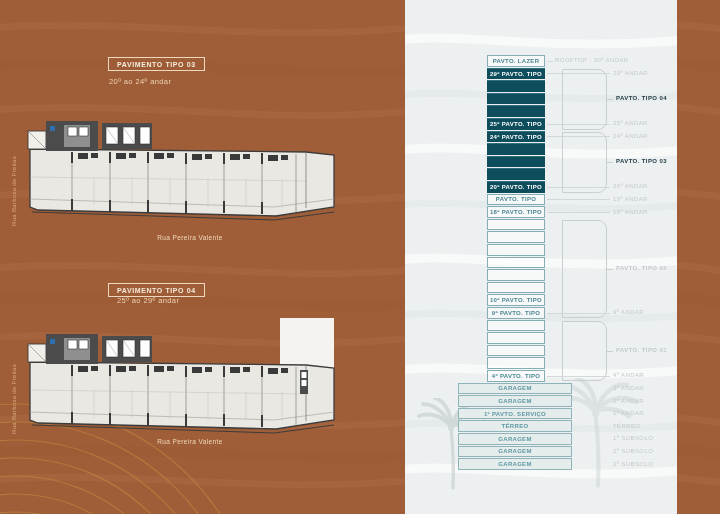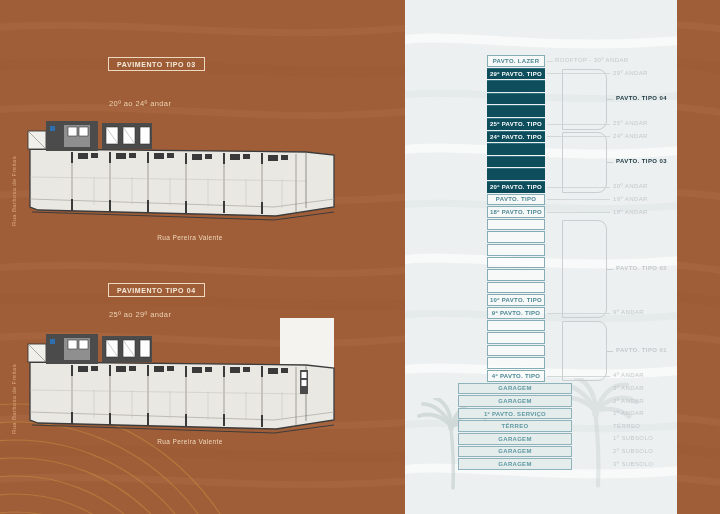--- a/index.html
+++ b/index.html
@@ -64,21 +64,21 @@
         <circle cx="16" cy="648" r="172"></circle>
       <circle cx="16" cy="648" r="190"></circle>
         <circle cx="16" cy="648" r="208"></circle>
       <circle cx="16" cy="648" r="226"></circle>
         <circle cx="16" cy="648" r="244"></circle>
     </g>
   </svg>
 
   <div class="plan-block" style="top:0;height:260px;">
     <div class="badge" style="top:57px;">PAVIMENTO TIPO 03</div>
-    <div class="range" style="top:77px;margin-top:22px;">20º ao 24º andar</div>
+    <div class="range" style="top:77px;">20º ao 24º andar</div>
     <div class="street-left" style="top:188px;">Rua Barbosa de Freitas</div>
 
     <svg style="position:absolute;left:24px;top:115px;" width="322" height="115" viewBox="0 0 322 115">
       <defs>
         <g id="plan-base">
           <polygon points="6,34 282,37 310,40 310,92 252,101 14,95 6,92" fill="#eae8e2" stroke="#3c3c3c" stroke-width="1.3"></polygon>
           <path d="M6,84 L250,92 L310,84" fill="none" stroke="#aaa8a2" stroke-width="0.7"></path>
           <path d="M8,97 L250,105 L310,97" fill="none" stroke="#3c3c3c" stroke-width="1"></path>
           <rect x="4" y="16" width="18" height="18" fill="#f1efe9" stroke="#3c3c3c" stroke-width="0.9"></rect>
           <line x1="4" y1="16" x2="22" y2="34" stroke="#7c7a74" stroke-width="0.6"></line>
@@ -140,21 +140,21 @@
           <line x1="282" y1="37" x2="282" y2="93" stroke="#6e6b66" stroke-width="0.7"></line>
         </g>
       </defs>
       <use href="#plan-base"></use>
     </svg>
     <div class="street-bottom" style="top:234px;">Rua Pereira Valente</div>
   </div>
 
   <div class="plan-block" style="top:226px;height:260px;">
     <div class="badge" style="top:57px;">PAVIMENTO TIPO 04</div>
-    <div class="range" style="top:84px;">25º ao 29º andar</div>
+    <div class="range" style="top:70px;margin-left:8px;">25º ao 29º andar</div>
     <div class="street-left" style="top:170px;">Rua Barbosa de Freitas</div>
 
     <svg style="position:absolute;left:24px;top:92px;" width="322" height="125" viewBox="0 0 322 125">
       <rect x="256" y="0" width="54" height="50" fill="#f4f3ef"></rect>
       <g transform="translate(0,10)">
         <use href="#plan-base"></use>
         <rect x="276" y="42" width="8" height="24" fill="#4b4b4b"></rect>
         <rect x="277.5" y="44" width="5" height="6" fill="#fdfdfd"></rect>
         <rect x="277.5" y="52" width="5" height="6" fill="#fdfdfd"></rect>
       </g>

